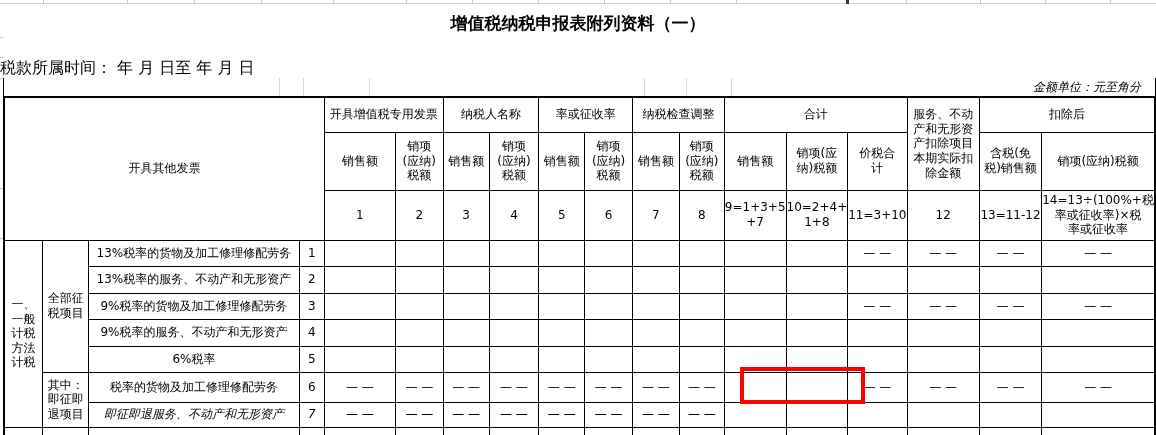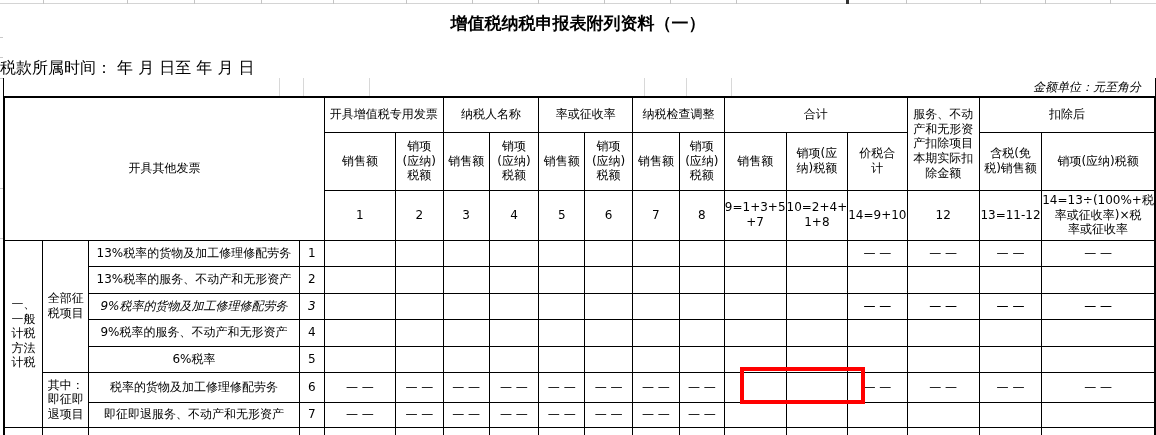--- a/index.html
+++ b/index.html
@@ -152,21 +152,21 @@
         <td>3</td>
         <td>4</td>
         <td>5</td>
         <td>6</td>
         <td>7</td>
         <td>8</td>
         <td>9=1+3+5
 +7</td>
         <td>10=2+4+
 1+8</td>
-        <td>14=9+10</td>
+        <td>11=3+10</td>
         <td>12</td>
         <td>13=11-12</td>
         <td>14=13÷(100%+税
 率或征收率)×税
 率或征收率</td>
       </tr>
     </thead>
     <tbody>
         <tr style="height: 26px;">
           <td class="vert" rowspan="7">一、
@@ -204,21 +204,21 @@
           <td></td>
           <td></td>
           <td></td>
           <td></td>
           <td></td>
           <td></td>
           <td></td>
           <td></td>
           <td></td>
         </tr>
-        <tr style="height: 26px; font-style: italic;">
+        <tr style="height: 26px;">
           <td class="item">9%税率的货物及加工修理修配劳务</td>
           <td>3</td>
           <td></td>
           <td></td>
           <td></td>
           <td></td>
           <td></td>
           <td></td>
           <td></td>
           <td></td>
@@ -279,21 +279,21 @@
           <td class="dash">— —</td>
           <td class="dash">— —</td>
           <td class="dash">— —</td>
           <td></td>
           <td></td>
           <td class="dash">— —</td>
           <td class="dash">— —</td>
           <td class="dash">— —</td>
           <td class="dash">— —</td>
         </tr>
-        <tr style="height: 25px;">
+        <tr style="height: 25px; font-style: italic;">
           <td class="item">即征即退服务、不动产和无形资产</td>
           <td>7</td>
           <td class="dash">— —</td>
           <td class="dash">— —</td>
           <td class="dash">— —</td>
           <td class="dash">— —</td>
           <td class="dash">— —</td>
           <td class="dash">— —</td>
           <td class="dash">— —</td>
           <td class="dash">— —</td>

